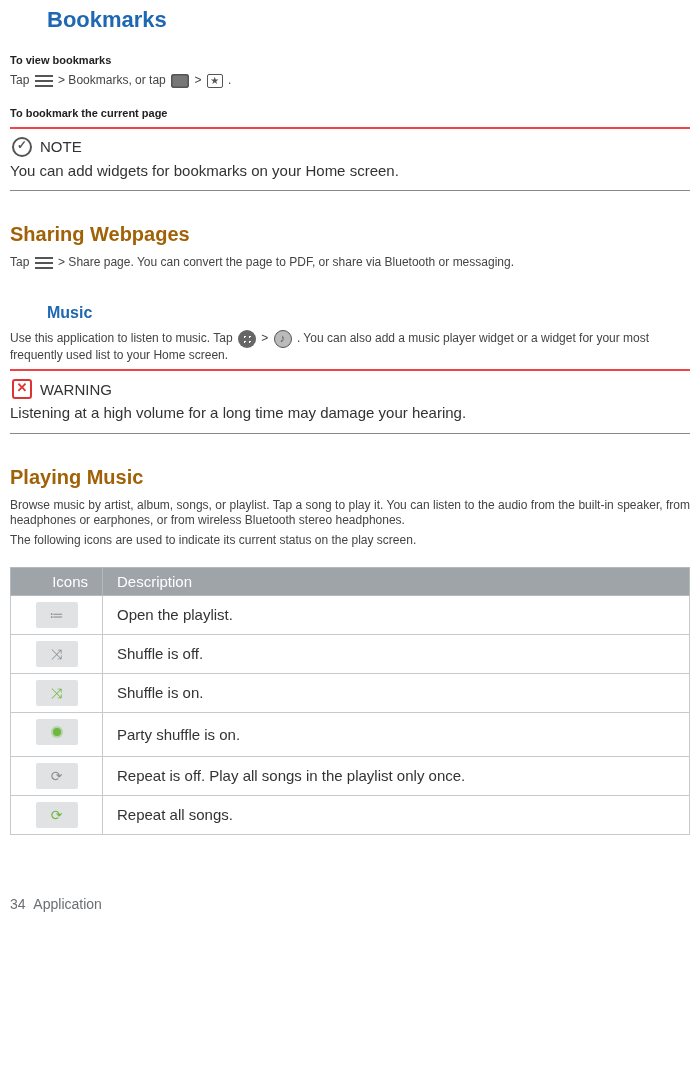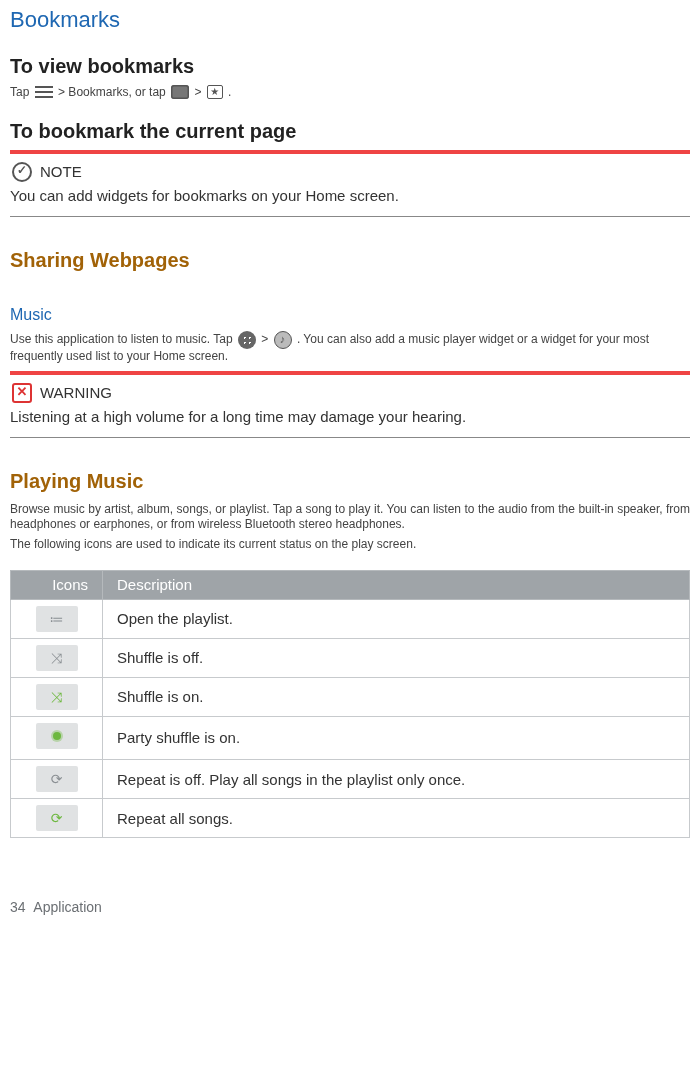--- a/index.html
+++ b/index.html
@@ -9,33 +9,34 @@
     font-family: Arial, Helvetica, sans-serif;
     color: #333;
     font-size: 15px;
     line-height: 1.3;
   }
   .page {
     padding: 0 10px 20px 10px;
   }
   h2.blue-heading {
     color: #1e67b2;
-    font-weight: normal;
+    font-weight: bold;
     font-size: 22px;
     margin-top: 6px;
     margin-bottom: 18px;
+    margin-left: 37px;
   }
   h2.music {
     font-size: 16px;
     margin-top: 32px;
     margin-bottom: 6px;
   }
   h3.subhead {
     font-weight: bold;
-    font-size: 20px;
+    font-size: 11px;
     color: #222;
     margin-top: 16px;
     margin-bottom: 6px;
   }
   h3.blue-sub {
     color: #a16207;
     font-weight: bold;
     font-size: 20px;
     margin-top: 30px;
     margin-bottom: 8px;
@@ -46,21 +47,21 @@
     margin-bottom: 18px;
   }
   p.body.justify {
     text-align: justify;
     margin-bottom: 4px;
   }
   p.body.tight {
     margin-bottom: 6px;
   }
   .callout {
-    border-top: 4px solid #ef4444;
+    border-top: 2px solid #ef4444;
     border-bottom: 1px solid #888;
     padding: 8px 0 10px 0;
     margin-bottom: 14px;
   }
   .callout-row {
     display: flex;
     align-items: center;
     gap: 6px;
     margin-bottom: 4px;
   }
@@ -245,20 +246,25 @@
 
   <div class="callout">
     <div class="callout-row">
       <span class="inline-icon ico-note"></span>
       <span class="callout-label">NOTE</span>
     </div>
     <div class="callout-text">You can add widgets for bookmarks on your Home  screen.</div>
   </div>
 
   <h3 class="blue-sub">Sharing Webpages</h3>
+  <p class="body">
+    <span>Tap </span>
+    <span class="inline-icon ico-menu"></span>
+    <span> &gt; Share page. You can convert the page to PDF, or share via Bluetooth or messaging.</span>
+  </p>
 
   <h2 class="blue-heading music">Music</h2>
   <p class="body tight">
     <span>Use this application to listen to music. Tap </span>
     <span class="inline-icon ico-apps"></span>
     <span>&gt; </span>
     <span class="inline-icon ico-music"></span>
     <span>. You can also add a music player widget or a widget for your most frequently used list to your Home   screen.</span>
   </p>
 

